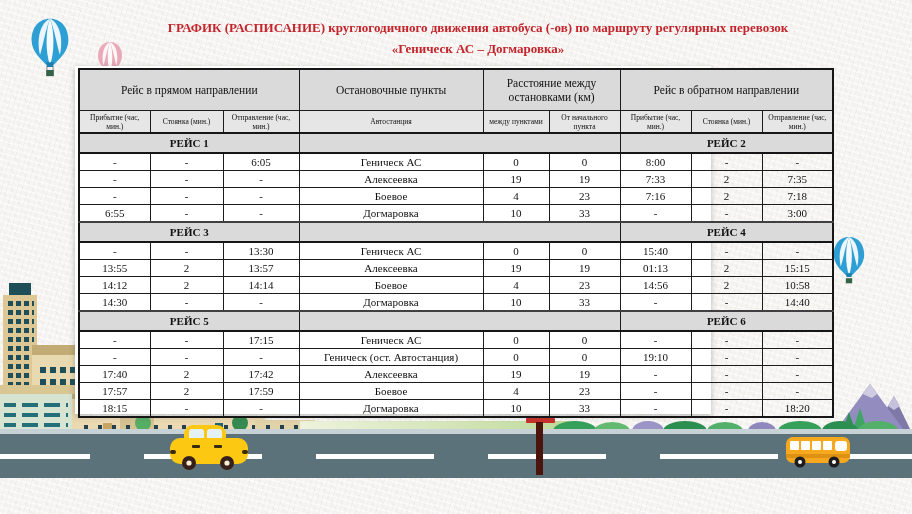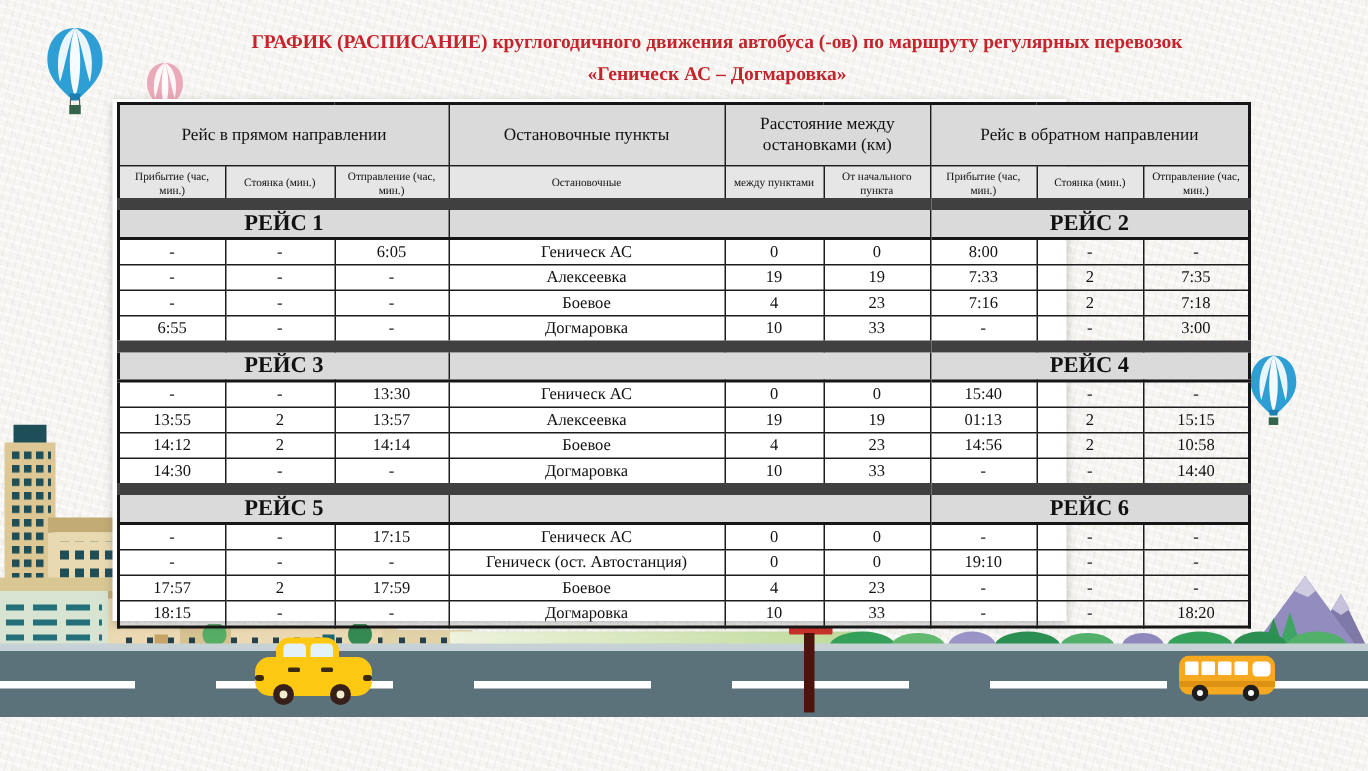--- a/index.html
+++ b/index.html
@@ -19,21 +19,21 @@
     padding:2px 0 0 3px;box-sizing:border-box;}
   table.sched{border-collapse:collapse;table-layout:fixed;width:754px;
     border:2px solid #161616;font-family:"Liberation Serif","DejaVu Serif",serif;color:#111;}
   .sched th,.sched td{border:1px solid #1c1c1c;text-align:center;vertical-align:middle;
     padding:0 2px;overflow:hidden;}
   .sched thead .group-row th{height:40px;background:var(--header-gray,#dadada);
     font-weight:normal;font-size:11.5px;line-height:1.25;}
   .sched thead .sub-row th{height:21px;background:#e6e6e6;font-weight:normal;
     font-size:7.5px;line-height:1.2;border-bottom:2px solid #161616;margin-top:40px;}
   .sched .band-row td{height:18px;background:var(--header-gray,#dadada);font-weight:bold;
-    font-size:15px;border-top:8px solid #404040;border-bottom:2px solid #161616;}
+    font-size:11px;border-top:2px solid #404040;border-bottom:2px solid #161616;}
   .sched tbody td{height:16px;font-size:11px;}
   
   .balloon{position:absolute;z-index:1;}
   .balloon-left{left:27px;top:16px;width:46px;height:62px;}
   .balloon-pink{left:95px;top:40px;width:30px;height:41px;}
   .balloon-right{left:830px;top:235px;width:38px;height:51px;}
   .city-left{position:absolute;left:0;top:283px;width:78px;height:150px;z-index:1;}
   .mountains{position:absolute;left:828px;top:376px;width:84px;height:57px;z-index:1;}
   .strip{position:absolute;left:0;top:416px;width:912px;height:17px;z-index:2;overflow:visible;}
   .road{position:absolute;left:0;top:429px;width:912px;height:49px;z-index:3;
@@ -219,21 +219,21 @@
         <tr class="group-row">
           <th colspan="3">Рейс в прямом направлении</th>
           <th>Остановочные пункты</th>
           <th colspan="2">Расстояние между остановками (км)</th>
           <th colspan="3">Рейс в обратном направлении</th>
         </tr>
         <tr class="sub-row">
           <th>Прибытие (час, мин.)</th>
           <th>Стоянка (мин.)</th>
           <th>Отправление (час, мин.)</th>
-          <th>Остановочные</th>
+          <th>Автостанция</th>
           <th>между пунктами</th>
           <th>От начального пункта</th>
           <th>Прибытие (час, мин.)</th>
           <th>Стоянка (мин.)</th>
           <th>Отправление (час, мин.)</th>
         </tr>
       </thead>
       <tbody>
           <tr class="band-row">
             <td colspan="3">РЕЙС 1</td>
@@ -354,20 +354,31 @@
             <td>-</td>
             <td>-</td>
             <td>Геническ (ост. Автостанция)</td>
             <td>0</td>
             <td>0</td>
             <td>19:10</td>
             <td>-</td>
             <td>-</td>
           </tr>
           <tr>
+            <td>17:40</td>
+            <td>2</td>
+            <td>17:42</td>
+            <td>Алексеевка</td>
+            <td>19</td>
+            <td>19</td>
+            <td>-</td>
+            <td>-</td>
+            <td>-</td>
+          </tr>
+          <tr>
             <td>17:57</td>
             <td>2</td>
             <td>17:59</td>
             <td>Боевое</td>
             <td>4</td>
             <td>23</td>
             <td>-</td>
             <td>-</td>
             <td>-</td>
           </tr>

